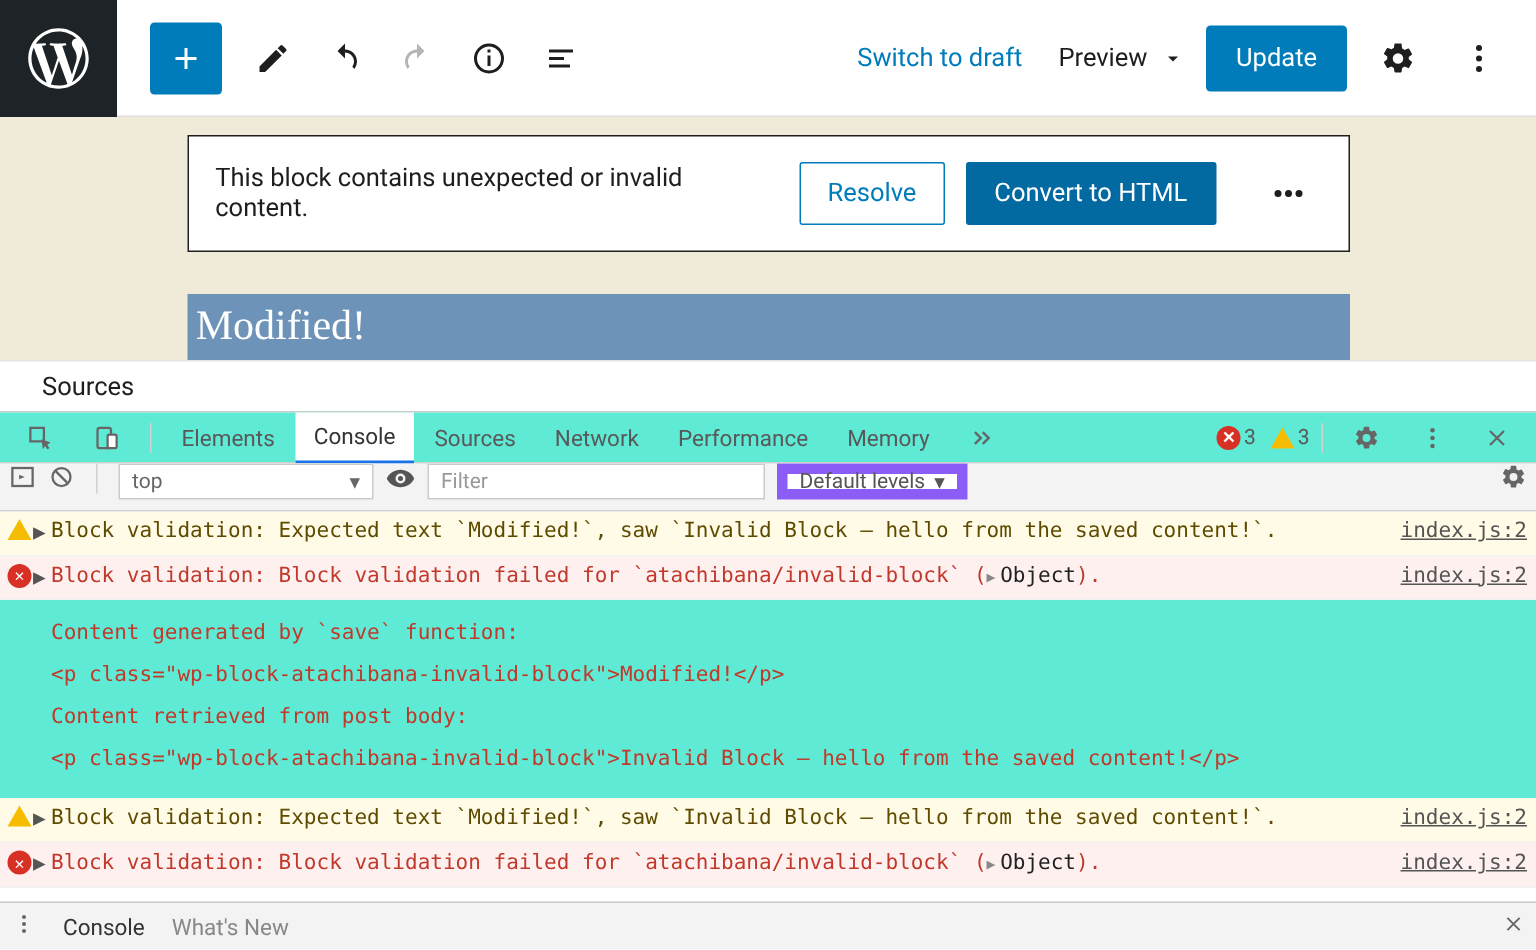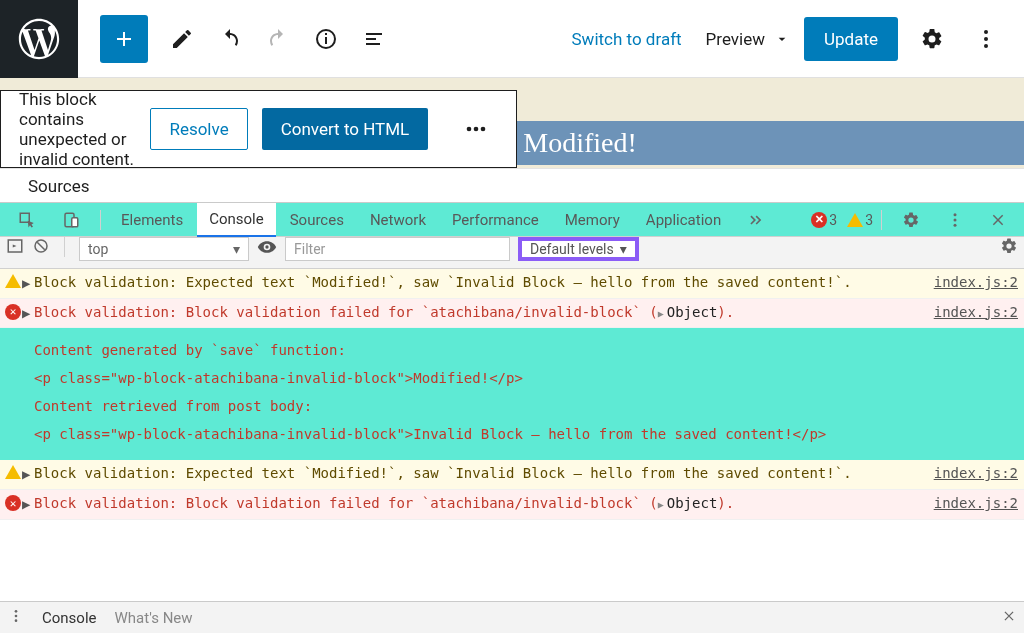--- a/index.html
+++ b/index.html
@@ -16,21 +16,21 @@
   .wp-icon-disabled { color: #b5b5b5; }
   .wp-toolbar-spacer { flex: 1; }
   .wp-toolbar-right { display: flex; align-items: center; gap: 14px; padding-right: 18px; }
   .wp-link { color: #007cba; font-size: 17px; padding: 6px 10px; }
   .wp-preview { display: flex; align-items: center; gap: 9px; font-size: 17px; color: #1e1e1e; }
   .wp-update-btn { background: #007cba; color: #fff; font-size: 17px; padding: 12px 20px; border-radius: 3px; }
   .wp-gear, .wp-kebab { width: 40px; height: 40px; display: flex; align-items: center; justify-content: center; color: #1e1e1e; }
   svg.icn { width: 24px; height: 24px; }
 
   
-  .wp-canvas { flex: 0 0 auto; background: #f0ebd8; padding: 12px 0 0 0; display: flex; flex-direction: row; align-items: center; }
+  .wp-canvas { flex: 0 0 auto; background: #f0ebd8; padding: 12px 0 0 0; display: flex; flex-direction: column; align-items: center; }
   .wp-block-warning { width: 775px; height: 78px; border: 1.5px solid #1e1e1e; background: #fff; display: flex; align-items: center; padding: 0 16px 0 18px; gap: 14px; }
   .wp-block-warning-text { flex: 1; font-size: 17px; color: #1e1e1e; }
   .wp-ghost-btn { border: 1.5px solid #007cba; color: #007cba; background: #fff; font-size: 17px; padding: 10px 18px; border-radius: 2px; }
   .wp-solid-btn { background: #0369a1; color: #fff; font-size: 17px; padding: 11px 19px; border-radius: 2px; }
   .wp-ellipsis { width: 48px; height: 48px; display: flex; align-items: center; justify-content: center; color: #1e1e1e; margin-left: 10px; }
   .wp-modified-banner { margin-top: 28px; width: 775px; height: 44px; background: #6d93b8; color: #fff; font-family: Georgia, "Times New Roman", serif; font-size: 28px; padding-left: 6px; display: flex; align-items: center; }
 
   
   .wp-breadcrumb { height: 34px; display: flex; align-items: center; padding-left: 28px; font-size: 17px; color: #1e1e1e; background: #fff; border-top: 1px solid #e4e4e4; }
 
@@ -42,21 +42,21 @@
   .dt-tab-active { color: #333; border-bottom: 2px solid #1a73e8; background: #fff; height: 34px; box-sizing: border-box; }
   .dt-tabs-spacer { flex: 1; }
   .dt-err-ico { width: 16px; height: 16px; background: #d93025; border-radius: 50%; display: inline-flex; align-items: center; justify-content: center; color: #fff; font-size: 11px; font-weight: bold; }
   .dt-warn-ico { width: 0; height: 0; border-left: 8px solid transparent; border-right: 8px solid transparent; border-bottom: 14px solid #f5bc00; display: inline-block; position: relative; }
   .dt-count { color: #595959; font-size: 14px; }
   .dt-sep { width: 1px; height: 20px; background: #d0d0d0; margin: 0 6px; }
 
   .dt-console-bar { height: 32px; display: flex; align-items: flex-start; border-bottom: 1px solid #d0d0d0; background: #f3f3f3; padding: 0 6px; gap: 8px; }
   .dt-context-select { height: 24px; min-width: 170px; border: 1px solid #cacaca; background: #fff; padding: 0 8px; display: flex; align-items: center; justify-content: space-between; color: #666; font-size: 14px; }
   .dt-filter { height: 24px; width: 225px; border: 1px solid #cacaca; background: #fff; padding: 0 8px; color: #999; font-size: 14px; display: flex; align-items: center; }
-  .dt-default-levels { height: 24px; border: 4px solid #8b5cf6; background: #fff; padding: 0 8px; color: #555; font-size: 14px; display: flex; align-items: center; gap: 6px; }
+  .dt-default-levels { height: 24px; border: 7px solid #8b5cf6; background: #fff; padding: 0 8px; color: #555; font-size: 14px; display: flex; align-items: center; gap: 6px; }
 
   .dt-log { flex: 1; overflow: hidden; font-family: Menlo, Consolas, monospace; font-size: 14px; }
   .dt-row { display: flex; align-items: flex-start; padding: 3px 6px 3px 4px; border-bottom: 1px solid #f0f0f0; line-height: 1.55; }
   .dt-row-warn { background: #fffbe6; }
   .dt-row-err  { background: #fff0f0; }
   .dt-glyph { width: 18px; flex: 0 0 auto; display: flex; justify-content: center; padding-top: 2px; }
   .dt-caret { width: 12px; flex: 0 0 auto; color: #555; padding-top: 1px; }
   .dt-msg { flex: 1; white-space: pre-wrap; }
   .dt-msg-warn { color: #5f4b00; }
   .dt-msg-err  { color: #c0392b; }
@@ -172,21 +172,20 @@
           <rect x="13" y="9" width="8" height="12" rx="1.5" fill="#fff" stroke="#666" stroke-width="2"></rect>
         </svg>
     </div>
     <div class="dt-sep"></div>
     <div class="dt-tab-btn">Elements</div>
     <div class="dt-tab-btn dt-tab-active">Console</div>
     <div class="dt-tab-btn">Sources</div>
     <div class="dt-tab-btn">Network</div>
     <div class="dt-tab-btn">Performance</div>
     <div class="dt-tab-btn">Memory</div>
-    <div class="dt-tab-btn">Application</div>
     <div class="dt-tab-btn">
       <svg width="18" height="18" viewBox="0 0 24 24">
           <path fill="#666" d="M6 6l6 6-6 6-1.5-1.5L9 12 4.5 7.5zM13 6l6 6-6 6-1.5-1.5L16 12l-4.5-4.5z"></path>
         </svg>
     </div>
     <div class="dt-tabs-spacer"></div>
     <span class="dt-err-ico">✕</span>
     <span class="dt-count">3</span>
     <span style="width:6px;"></span>
     <span class="dt-warn-ico"></span>

